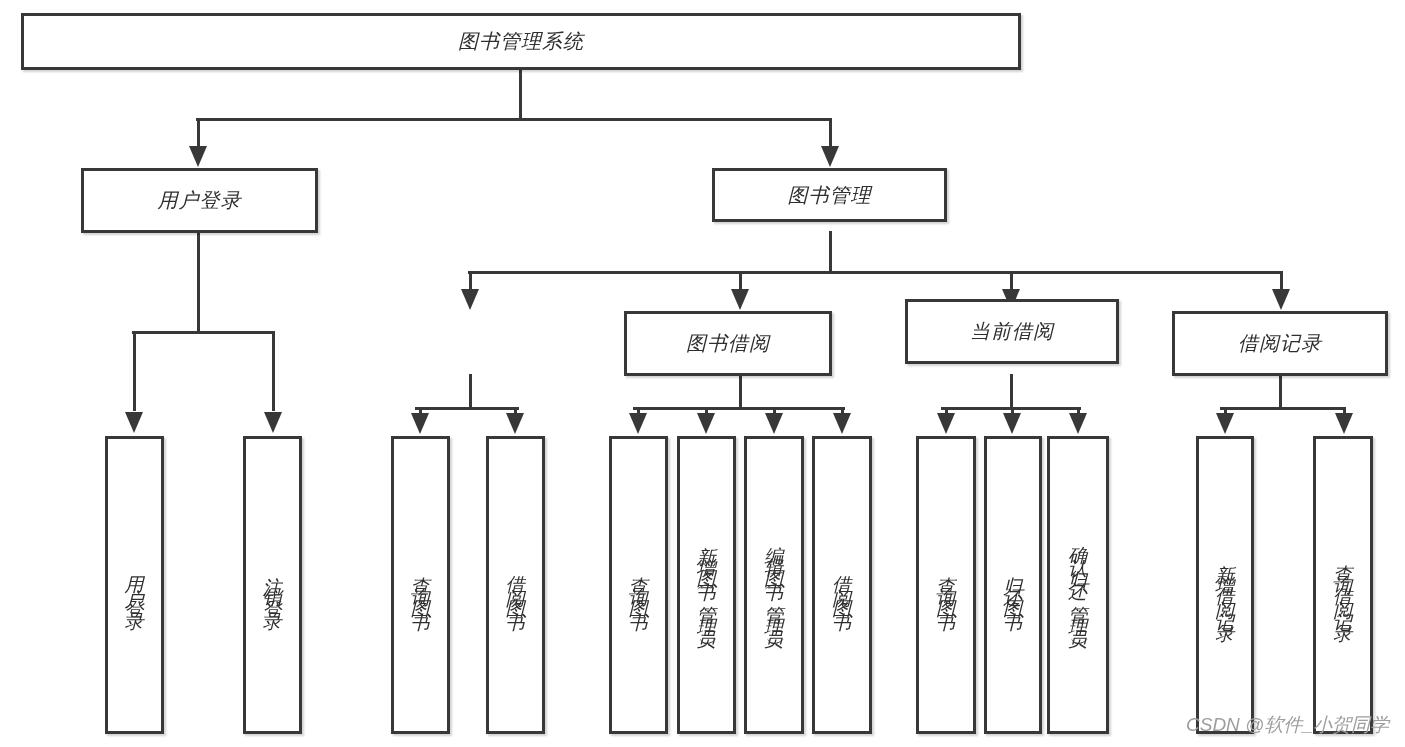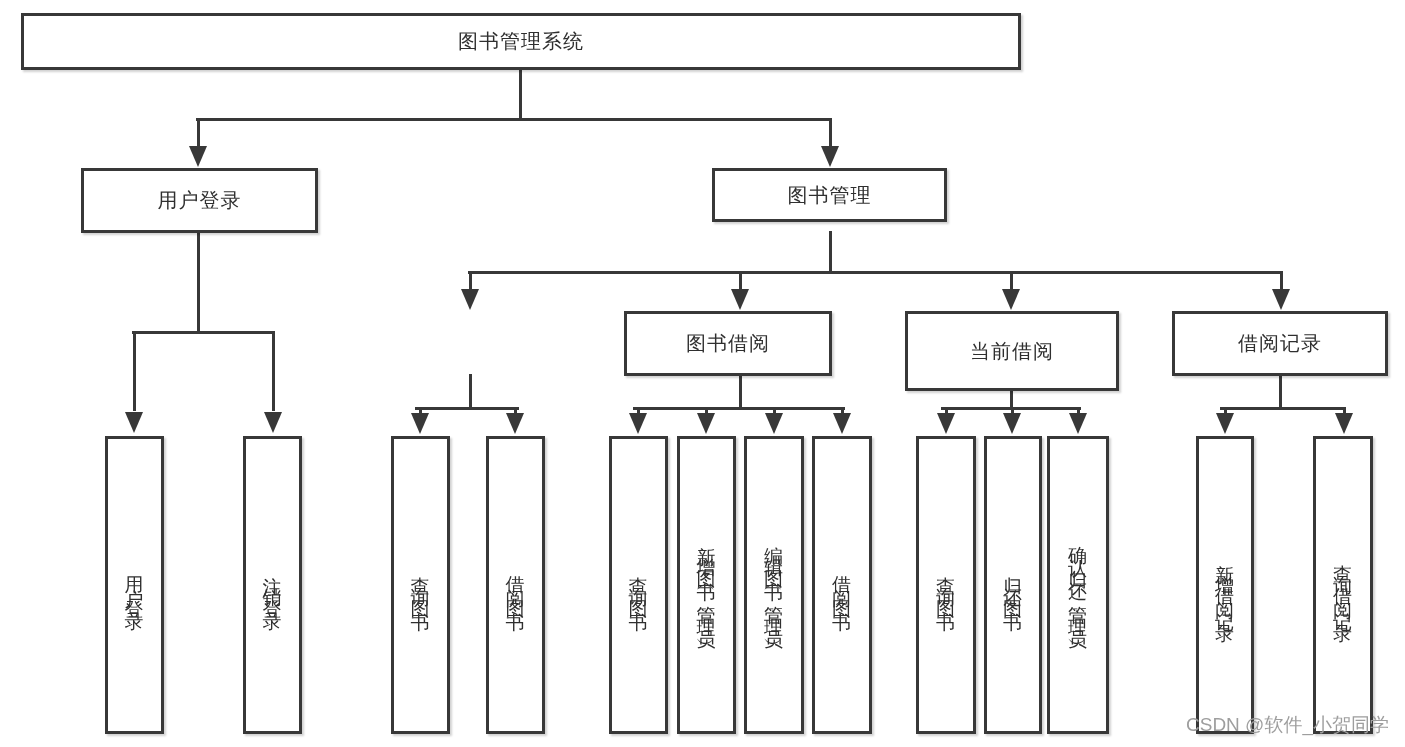--- a/index.html
+++ b/index.html
@@ -9,20 +9,21 @@
     --bg:#ffffff;
   }
   html,body{margin:0;padding:0;background:var(--bg);}
   .canvas{
     position:relative;
     width:1405px;height:747px;
     background:var(--bg);
     overflow:hidden;
     font-family:"Liberation Sans","DejaVu Sans",sans-serif;
     color:var(--text);
+    font-style:italic;
   }
   .box{
     position:absolute;
     box-sizing:border-box;
     border:3px solid var(--line);
     background:#fff;
     display:flex;align-items:center;justify-content:center;
     box-shadow:2px 2px 2px rgba(0,0,0,0.18);
   }
   .hlabel{font-size:20px;letter-spacing:1px;white-space:nowrap;}
@@ -123,21 +124,21 @@
   <div class="box" style="left:81px;top:168px;width:237px;height:65px">
     <span class="hlabel">用户登录</span>
   </div>
   <div class="box" style="left:712px;top:168px;width:235px;height:54px">
     <span class="hlabel">图书管理</span>
   </div>
 
   <div class="box" style="left:624px;top:311px;width:208px;height:65px">
     <span class="hlabel">图书借阅</span>
   </div>
-  <div class="box" style="left:905px;top:311px;width:214px;height:80px">
+  <div class="box" style="left:905px;top:299px;width:214px;height:65px">
     <span class="hlabel">当前借阅</span>
   </div>
   <div class="box" style="left:1172px;top:311px;width:216px;height:65px">
     <span class="hlabel">借阅记录</span>
   </div>
 
   <div class="box vbox" style="left:105px;top:436px;width:59px;height:298px">
     <span class="vtext">用户登录</span>
   </div>
   <div class="box vbox" style="left:243px;top:436px;width:59px;height:298px">

